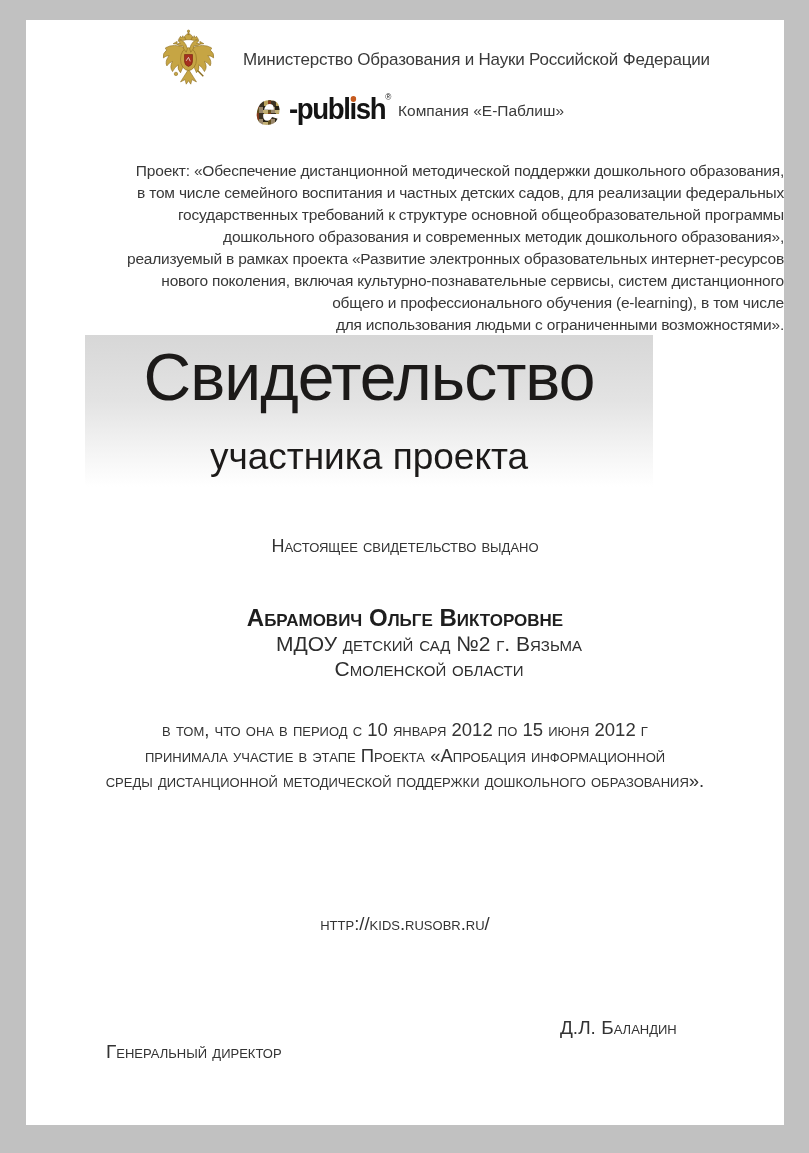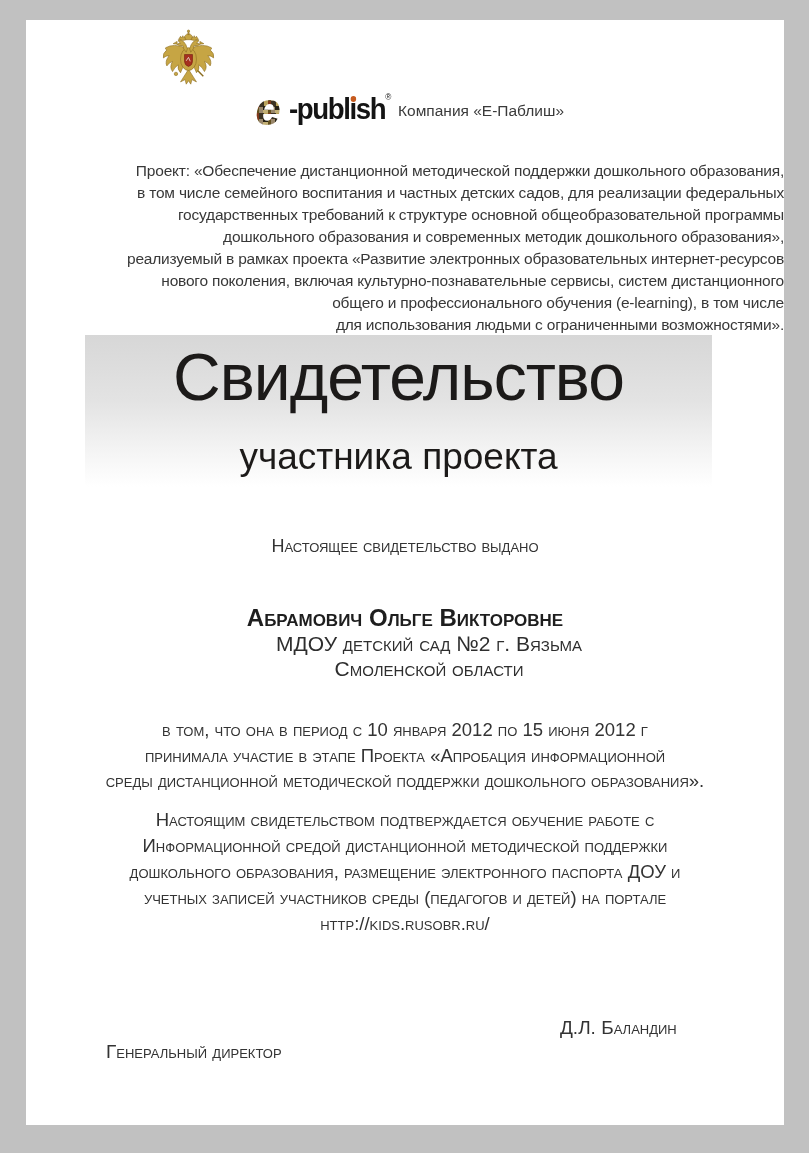--- a/index.html
+++ b/index.html
@@ -26,21 +26,21 @@
   .wordmark{font-size:30px;font-weight:bold;letter-spacing:-1.5px;color:#141414;line-height:1;}
   .i-dot{position:absolute;left:67px;top:2px;width:6px;height:6px;border-radius:50%;background:#c75b1e;}
   .reg{font-size:9px;color:#141414;vertical-align:top;position:relative;top:-2px;}
   .company{left:372px;top:82px;font-size:15.5px;color:#3a3a3a;white-space:nowrap;}
 
   
   .project{top:140px;font-size:15.5px;line-height:22px;color:#383838;white-space:pre-line;letter-spacing:-0.2px;text-align:right;}
 
   
   .banner{
-    left:59px;top:315px;width:627px;height:165px;
+    left:59px;top:315px;width:568px;height:165px;
     background:linear-gradient(180deg,#d7d7d7 0%,#e3e3e3 40%,#f5f5f5 72%,#ffffff 92%);
     text-align:center;
   }
   .title{margin-top:8px;font-size:66px;line-height:1.05;color:#1c1a19;letter-spacing:-1px;}
   .subtitle{margin-top:26px;font-size:37px;line-height:1;color:#1c1a19;}
 
   
   .sc{font-variant:small-caps;color:#333333;}
   .issued{top:516px;font-size:18px;}
   .recipient{top:584px;text-align:center;}
@@ -74,20 +74,21 @@
       <path d="M43 12 q7 -9 14 0 l-2 6 -10 0 z"></path>
       <circle cx="50" cy="3" r="2"></circle>
       <path d="M49 5 h2 v4 h-2 z"></path>
       <circle cx="28" cy="78" r="3"></circle>
       <path d="M66 72 l10 10" stroke-width="2.5"></path>
     </g>
     <path d="M43 44 h14 v12 q0 7 -7 9 q-7 -2 -7 -9 z" fill="#a5301f" stroke="#6e1d10"></path>
     <path d="M46 55 l4 -6 3 7" stroke="#e8e0d0" stroke-width="1.5" fill="none"></path>
   </svg>
 
+  <div class="abs ministry">Министерство Образования и Науки Российской Федерации</div>
 
   <div class="abs logo-row">
     <svg class="logo-mark" viewBox="0 0 40 40" xmlns="http://www.w3.org/2000/svg">
       <defs>
         <pattern id="mz" patternUnits="userSpaceOnUse" width="12" height="12">
           <rect width="12" height="12" fill="#8d742b"></rect>
           <rect width="5" height="6" fill="#3c3322"></rect>
           <rect x="5" width="4" height="5" fill="#b9a35c"></rect>
           <rect x="9" width="3" height="7" fill="#80391c"></rect>
           <rect y="6" width="4" height="6" fill="#99876b"></rect>
@@ -124,24 +125,20 @@
   <div class="abs center recipient">
     <div class="sc recipient-name">Абрамович Ольге Викторовне</div>
     <div class="sc recipient-org">МДОУ детский сад №2 г. Вязьма</div>
     <div class="sc recipient-org">Смоленской области</div>
   </div>
 
   <div class="abs center sc body1">в том, что она в период с 10 января 2012 по 15 июня 2012 г
 принимала участие в этапе Проекта «Апробация информационной
 среды дистанционной методической поддержки дошкольного образования».</div>
 
-  <div class="abs center sc body2">Настоящим свидетельством подтверждается обучение работе с
-Информационной средой дистанционной методической поддержки
-дошкольного образования, размещение электронного паспорта ДОУ и
-учетных записей участников среды (педагогов и детей) на портале</div>
   <div class="abs center sc portal">http://kids.rusobr.ru/</div>
 
   <div class="abs sc sig-left">
     <div>Генеральный директор</div>
   </div>
   <div class="abs sc sig-name">Д.Л. Баландин</div>
 
 </div>
 
 </body></html>

